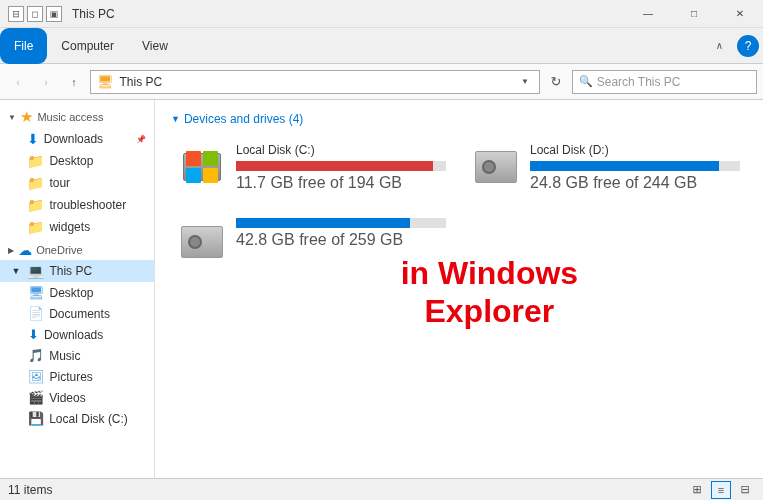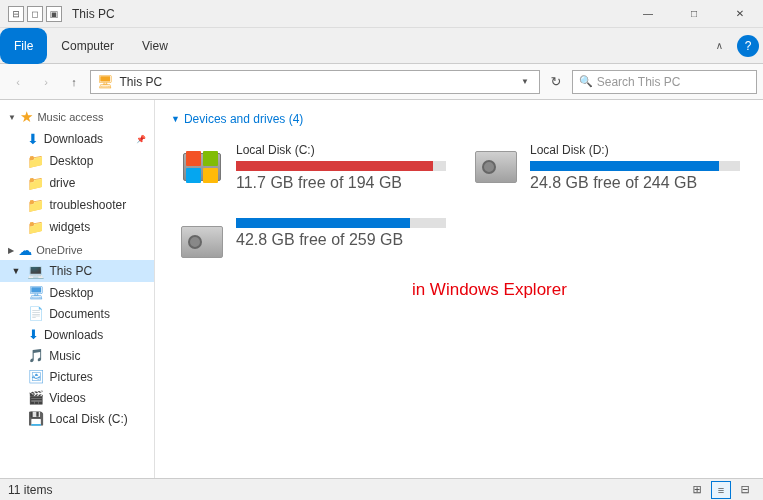--- a/index.html
+++ b/index.html
@@ -54,21 +54,21 @@
     .drive-name { font-size: 12px; color: #333; margin-bottom: 4px; }
     .drive-bar-bg { height: 10px; background: #e0e0e0; width: 100%; margin-bottom: 3px; }
     .drive-bar-fill { height: 10px; }
     .drive-bar-fill.red { background: #d73b3b; }
     .drive-bar-fill.blue { background: #0078d7; }
     .drive-size { font-size: 16px; color: #555; }
 
     
     .overlay-text { position: absolute; top: 50%; left: 55%; transform: translate(-50%, -45%); text-align: center; pointer-events: none; }
     .overlay-line1 { font-size: 26px; font-weight: 700; color: #e8000a; line-height: 1.2; }
-    .overlay-line2 { font-size: 17px; font-weight: 400; color: #e8000a; line-height: 1.2; }
+    .overlay-line2 { font-size: 32px; font-weight: 700; color: #e8000a; line-height: 1.2; }
 
     
     .status-bar { height: 22px; background: #f0f0f0; border-top: 1px solid #ccc; display: flex; align-items: center; justify-content: space-between; padding: 0 8px; font-size: 12px; color: #333; }
     .status-bar-right { display: flex; gap: 4px; align-items: center; }
     .view-btn { width: 20px; height: 18px; display: flex; align-items: center; justify-content: center; font-size: 11px; color: #555; cursor: pointer; border: 1px solid transparent; }
     .view-btn.active { border-color: #0078d7; background: #e8f4fd; }
 
     
     .sidebar::-webkit-scrollbar { width: 8px; }
     .sidebar::-webkit-scrollbar-thumb { background: #c1c1c1; border-radius: 4px; }
@@ -149,21 +149,21 @@
 
     <div class="sidebar-item">
       <span style="width:12px"></span>
       <span style="color:#f5a623;font-size:14px;">📁</span>
       <span>Desktop</span>
     </div>
 
     <div class="sidebar-item">
       <span style="width:12px"></span>
       <span style="color:#f5a623;font-size:14px;">📁</span>
-      <span>drive</span>
+      <span>tour</span>
     </div>
 
     <div class="sidebar-item">
       <span style="width:12px"></span>
       <span style="color:#f5a623;font-size:14px;">📁</span>
       <span>troubleshooter</span>
     </div>
 
     <div class="sidebar-item">
       <span style="width:12px"></span>

